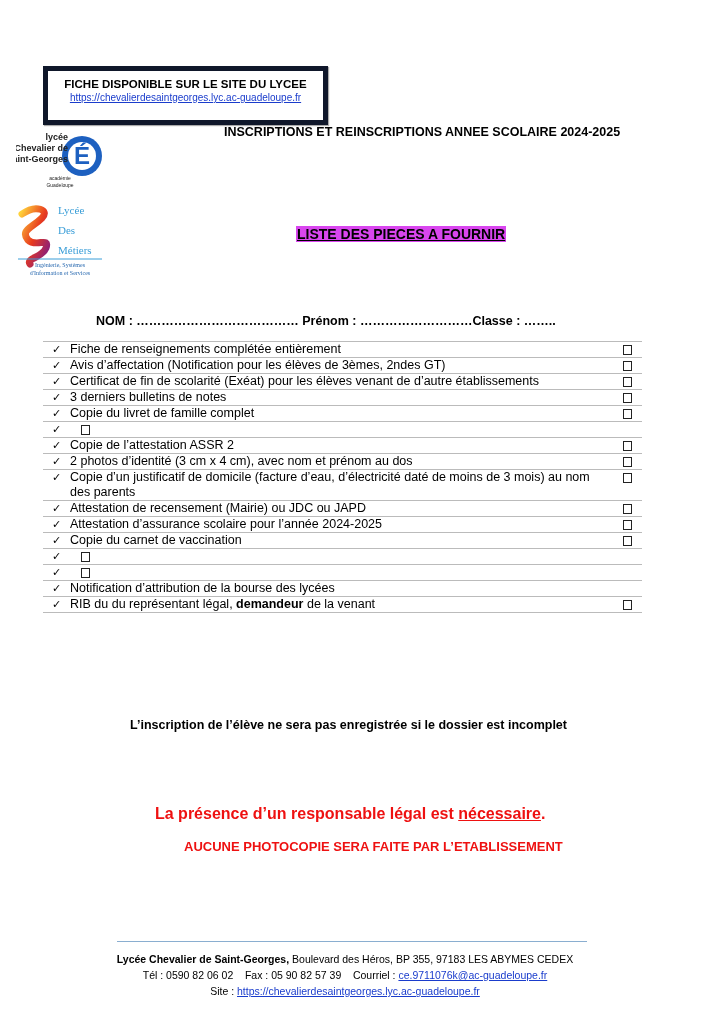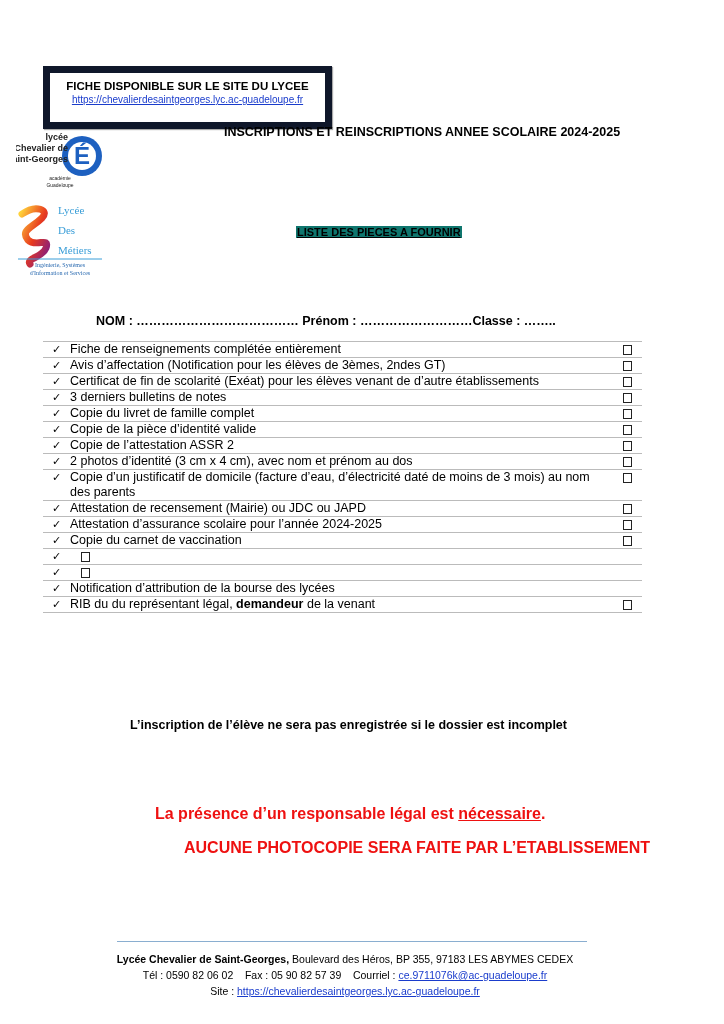--- a/index.html
+++ b/index.html
@@ -1,35 +1,35 @@
 <!DOCTYPE html>
 <html><head>
 <meta charset="utf-8">
 <style>
   html, body { margin:0; padding:0; background:#fff; }
   body { width:724px; height:1024px; position:relative; overflow:hidden; font-family:"Liberation Sans", sans-serif; color:#000; }
   .abs { position:absolute; }
-  .topbox { left:43px; top:66px; width:275px; height:49px; border:7px solid #0f172a; box-shadow:1px 1px 1px #aaa; text-align:center; font-family:"Liberation Sans", sans-serif; }
+  .topbox { left:43px; top:66px; width:275px; height:49px; border:5px solid #0f172a; box-shadow:1px 1px 1px #aaa; text-align:center; font-family:"Liberation Sans", sans-serif; }
   .topbox .t1 { font-size:11.5px; font-weight:bold; margin-top:7px; }
   .topbox .t2 { font-size:10px; color:#1a3ccc; text-decoration:underline; margin-top:2px; }
   .logo1 { left:16px; top:114px; width:88px; height:84px; }
   .logo2 { left:16px; top:200px; width:88px; height:78px; }
   .title { left:224px; top:125px; font-size:12.5px; font-weight:bold; white-space:nowrap; }
-  .liste { left:296px; top:226px; font-size:11px; font-weight:bold; background:#0f766e; text-decoration:underline; white-space:nowrap; padding:0 1px; }
+  .liste { left:296px; top:226px; font-size:14px; font-weight:bold; background:#d946ef; text-decoration:underline; white-space:nowrap; padding:0 1px; }
   .nomline { left:96px; top:314px; font-size:12.5px; font-weight:bold; white-space:nowrap; }
   .table { left:43px; top:341px; width:599px; border-top:1.5px solid #bbb; }
   .row { display:flex; border-bottom:1.5px solid #bbb; font-size:12.5px; line-height:15px; }
   .row .chk { width:27px; text-align:center; flex:none; font-size:11px; }
   .row .txt { flex:1; }
   .row .box { width:30px; flex:none; display:flex; justify-content:center; padding-top:3px; }
   .row .box span { display:block; width:7px; height:8px; border:1.3px solid #222; }
   .warn { left:130px; top:718px; font-size:12.5px; font-weight:bold; white-space:nowrap; }
   .red1 { left:155px; top:805px; font-size:16px; font-weight:bold; color:#ee1111; white-space:nowrap; }
   .red1 u { text-decoration:underline; }
-  .red2 { left:184px; top:839px; font-size:16px; font-weight:bold; color:#ee1111; white-space:nowrap; }
+  .red2 { left:184px; top:839px; font-size:13px; font-weight:bold; color:#ee1111; white-space:nowrap; }
   .footline { left:117px; top:941px; width:470px; height:0; border-top:1.5px solid #8aaed0; }
   .foot { left:0; width:690px; text-align:center; font-size:10.5px; white-space:nowrap; }
   .foot a, .link { color:#1a3ccc; text-decoration:underline; }
 </style>
 </head>
 <body>
 
 <div class="abs topbox">
   <div class="t1">FICHE DISPONIBLE SUR LE SITE DU LYCEE</div>
   <div class="t2">https://chevalierdesaintgeorges.lyc.ac-guadeloupe.fr</div>
@@ -102,21 +102,20 @@
     </div>
     <div class="row">
       <div class="chk">✓</div>
       <div class="txt">Copie du livret de famille complet</div>
       <div class="box">
         <span></span>
       </div>
     </div>
     <div class="row">
       <div class="chk">✓</div>
-      <div class="txt">Copie de la pièce d’identité valide</div>
       <div class="box">
         <span></span>
       </div>
     </div>
     <div class="row">
       <div class="chk">✓</div>
       <div class="txt">Copie de l’attestation ASSR 2</div>
       <div class="box">
         <span></span>
       </div>

